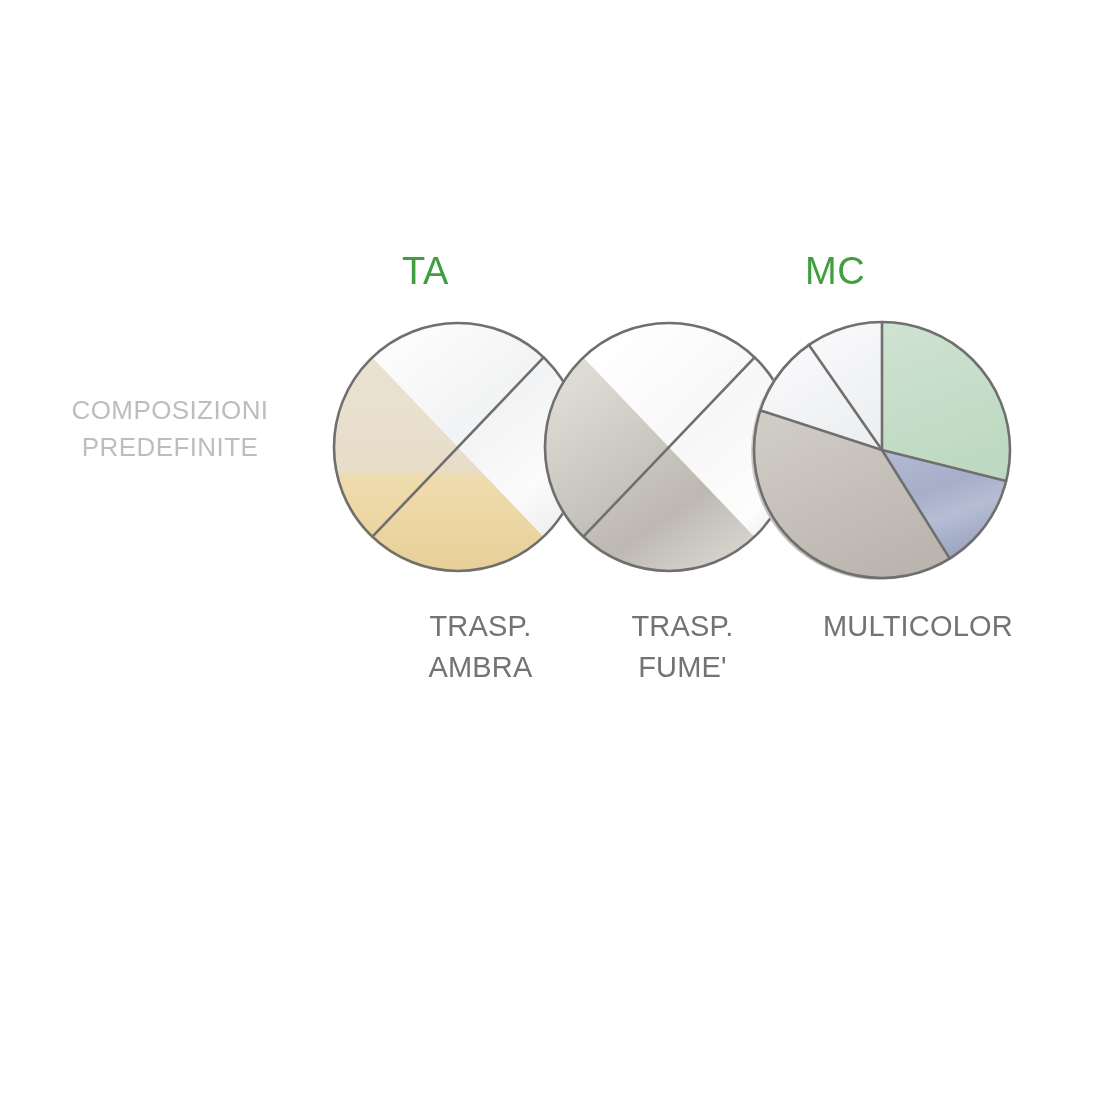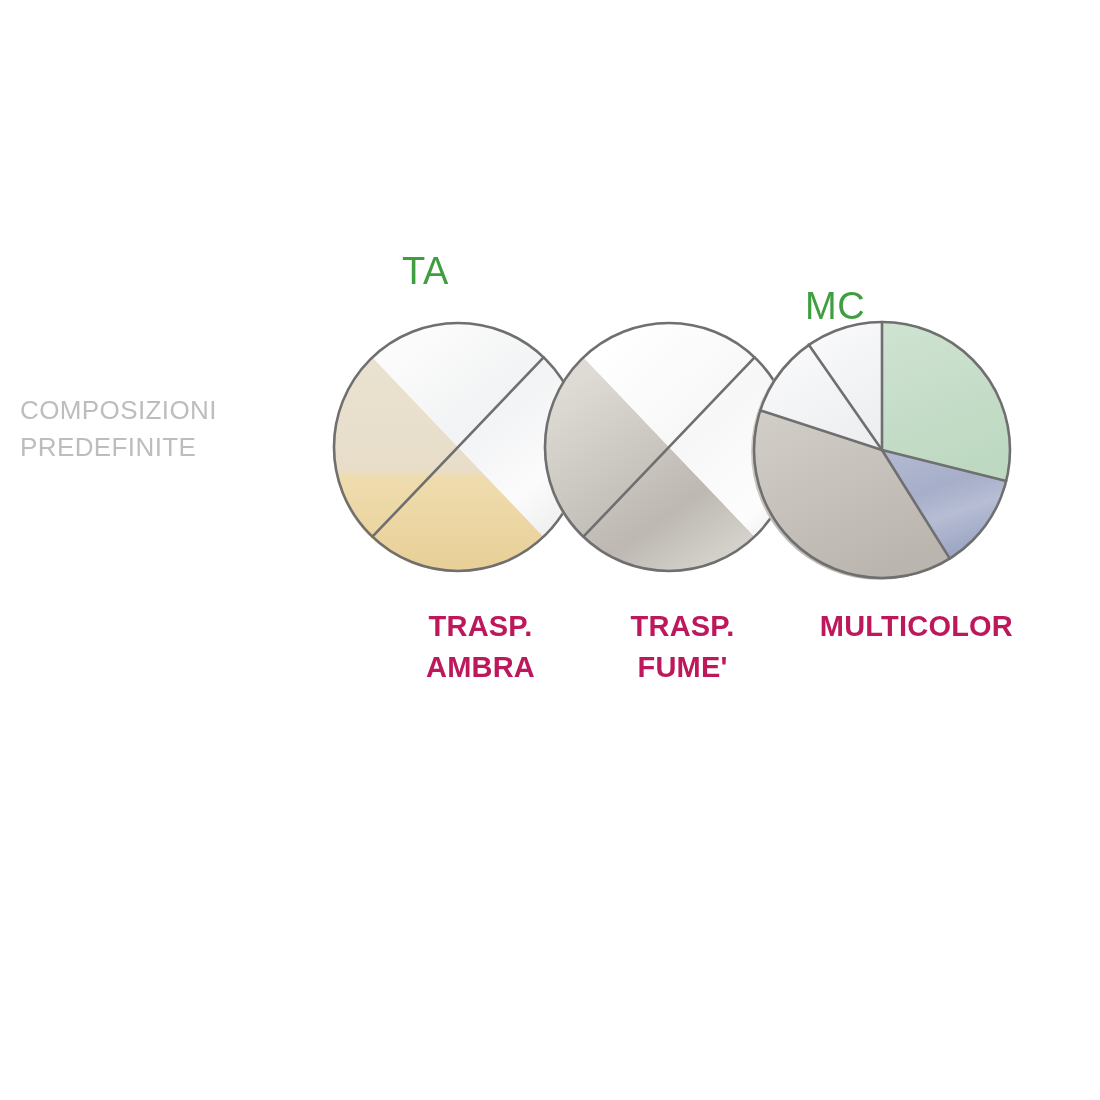--- a/index.html
+++ b/index.html
@@ -24,21 +24,21 @@
     width: 1100px;
     height: 1100px;
   }
 
   
   .side-caption {
     position: absolute;
     left: 20px;
     top: 392px;
     width: 300px;
-    text-align: left;
+    text-align: center;
     color: #bdbdbd;
     font-size: 26px;
     line-height: 1.42;
     letter-spacing: 0.4px;
     font-weight: 400;
     white-space: pre;
   }
 
   
   .code-label {
@@ -47,30 +47,30 @@
     width: 160px;
     text-align: left;
     color: #3f9e3f;
     font-size: 38px;
     line-height: 1;
     font-weight: 400;
     letter-spacing: 0.5px;
   }
   .code-ta { left: 402px; }
   .code-tf { left: 604px; }
-  .code-mc { left: 805px; margin-top: 35px; }
+  .code-mc { left: 805px; }
 
   
   .name-label {
     position: absolute;
     top: 606px;
-    color: #be185d;
+    color: #737373;
     font-size: 29px;
     line-height: 1.42;
-    font-weight: 700;
+    font-weight: 400;
     text-align: center;
     white-space: pre;
     letter-spacing: 0.2px;
   }
   .name-ta { left: 378px; width: 205px; }
   .name-tf { left: 580px; width: 205px; }
   .name-mc { left: 748px; width: 265px; text-align: right; }
 
   
   .disc-canvas {

